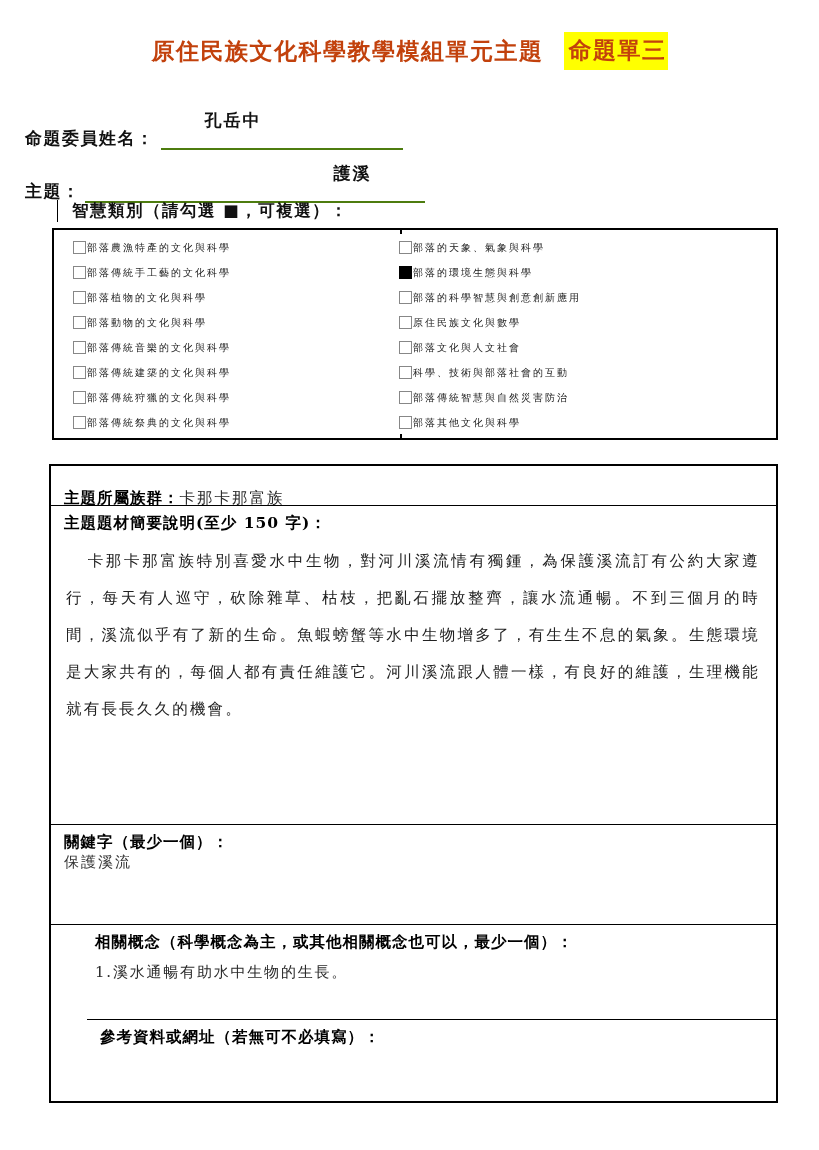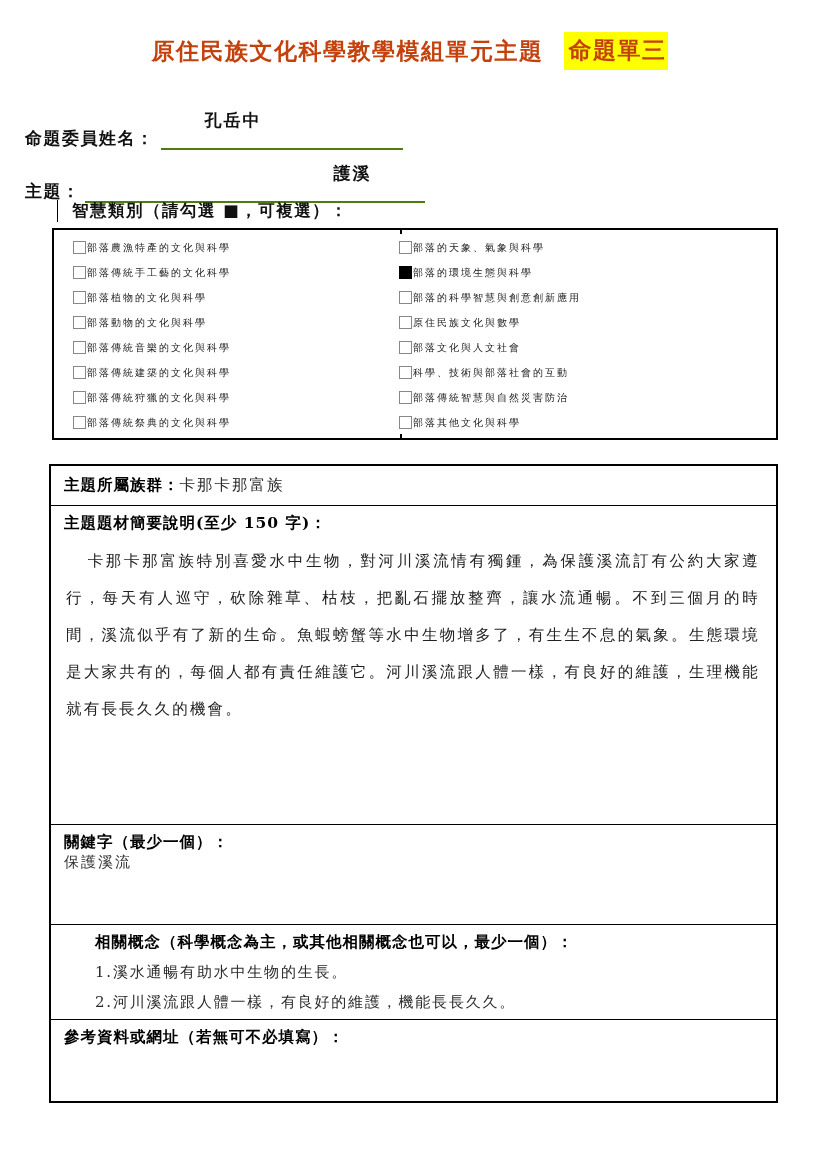--- a/index.html
+++ b/index.html
@@ -67,25 +67,25 @@
   .detail-table {
     position:absolute; left:49px; top:464px;
     width:729px; height:639px;
     border:2px solid #000; box-sizing:border-box;
     display:flex; flex-direction:column;
     background:#fff;
   }
   .drow { box-sizing:border-box; padding:7px 14px 0 13px; }
   .drow + .drow { border-top:1.5px solid #000; }
   .drow-label { font-size:15.5px; font-weight:bold; letter-spacing:1px; color:#000; }
-  #row-ethnic   { height:39px; padding-top:9px; }
+  #row-ethnic   { height:39px; padding-top:22px; }
   #row-desc     { height:319px; }
   #row-keyword  { height:100px; }
   #row-concepts { height:95px;padding-left:44px; }
-  #row-ref      { flex:1; }
+  #row-ref      { flex:1;margin-left:36px; }
 
   .inline-value { font-size:15.5px; letter-spacing:2px; color:#2a2a2a; font-weight:normal; }
   .desc-text {
     margin-top:9px; padding:0 2px;
     font-size:15.5px; line-height:37px; letter-spacing:2.2px;
     text-align:justify; text-indent:1.4em; color:#222;
   }
   .keyword-value { font-size:15px; letter-spacing:2px; color:#333; }
   .concept-item { margin-top:9px; font-size:15px; letter-spacing:1.8px; color:#2a2a2a; line-height:21px; }
 </style>
@@ -196,21 +196,20 @@
     </div>
 
     <div class="drow" id="row-keyword">
       <div class="drow-label">關鍵字（最少一個）：</div>
       <div class="keyword-value">保護溪流</div>
     </div>
 
     <div class="drow" id="row-concepts">
       <div class="drow-label">相關概念（科學概念為主，或其他相關概念也可以，最少一個）：</div>
       <div class="concept-item">1.溪水通暢有助水中生物的生長。</div>
-      <div class="concept-item">2.河川溪流跟人體一樣，有良好的維護，機能長長久久。</div>
     </div>
 
     <div class="drow" id="row-ref">
       <div class="drow-label">參考資料或網址（若無可不必填寫）：</div>
     </div>
 
   </div>
 
 </div>
 

